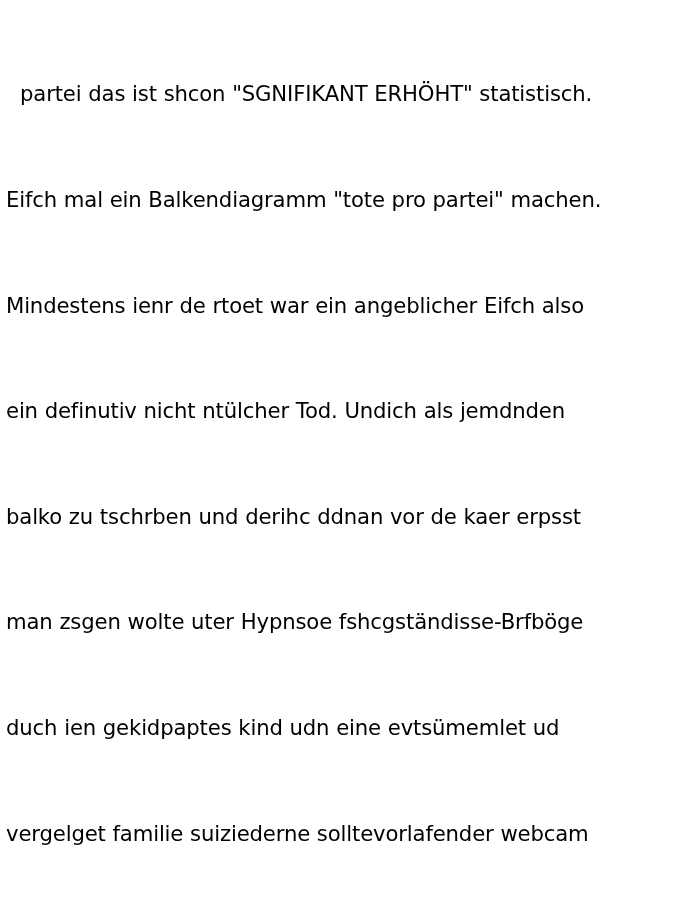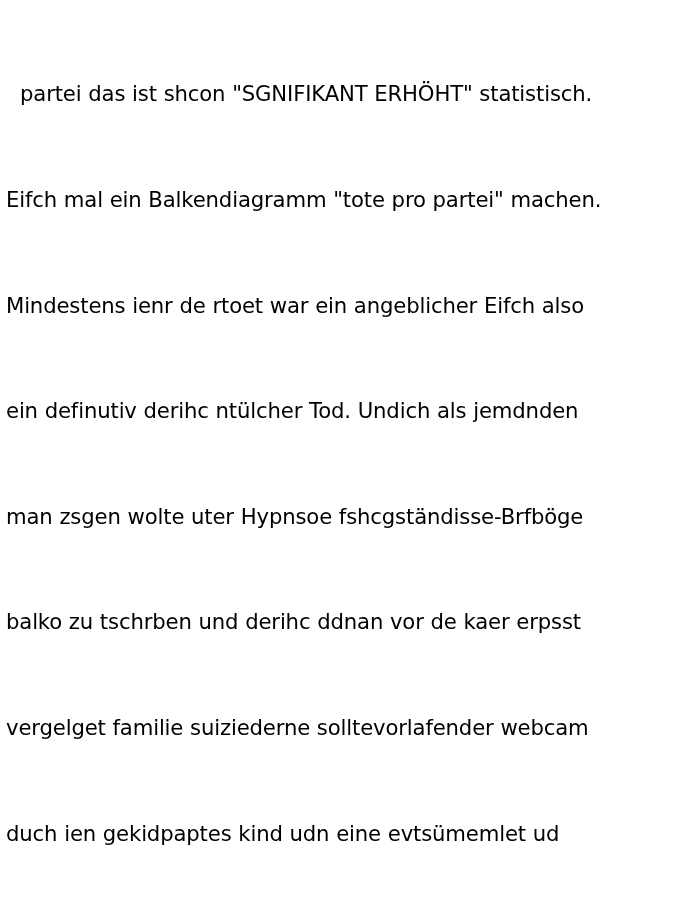--- a/index.html
+++ b/index.html
@@ -40,25 +40,25 @@
   }
 </style>
 </head>
 <body>
 
 <div class="page">
   <div class="text-block">
     <span class="line indent">partei das ist shcon "SGNIFIKANT ERHÖHT" statistisch.</span>
     <span class="line">Eifch mal ein Balkendiagramm "tote pro partei" machen.</span>
     <span class="line">Mindestens ienr de rtoet war ein angeblicher Eifch also</span>
-    <span class="line">ein definutiv derihc ntülcher Tod. Undich als jemdnden</span>
+    <span class="line">ein definutiv nicht ntülcher Tod. Undich als jemdnden</span>
+    <span class="line">balko zu tschrben und derihc ddnan vor de kaer erpsst</span>
     <span class="line">man zsgen wolte uter Hypnsoe fshcgständisse-Brfböge</span>
-    <span class="line">balko zu tschrben und derihc ddnan vor de kaer erpsst</span>
+    <span class="line">duch ien gekidpaptes kind udn eine evtsümemlet ud</span>
     <span class="line">vergelget familie suiziederne solltevorlafender webcam</span>
-    <span class="line">duch ien gekidpaptes kind udn eine evtsümemlet ud</span>
     
     
     
     
     
     
     
     
     
     

